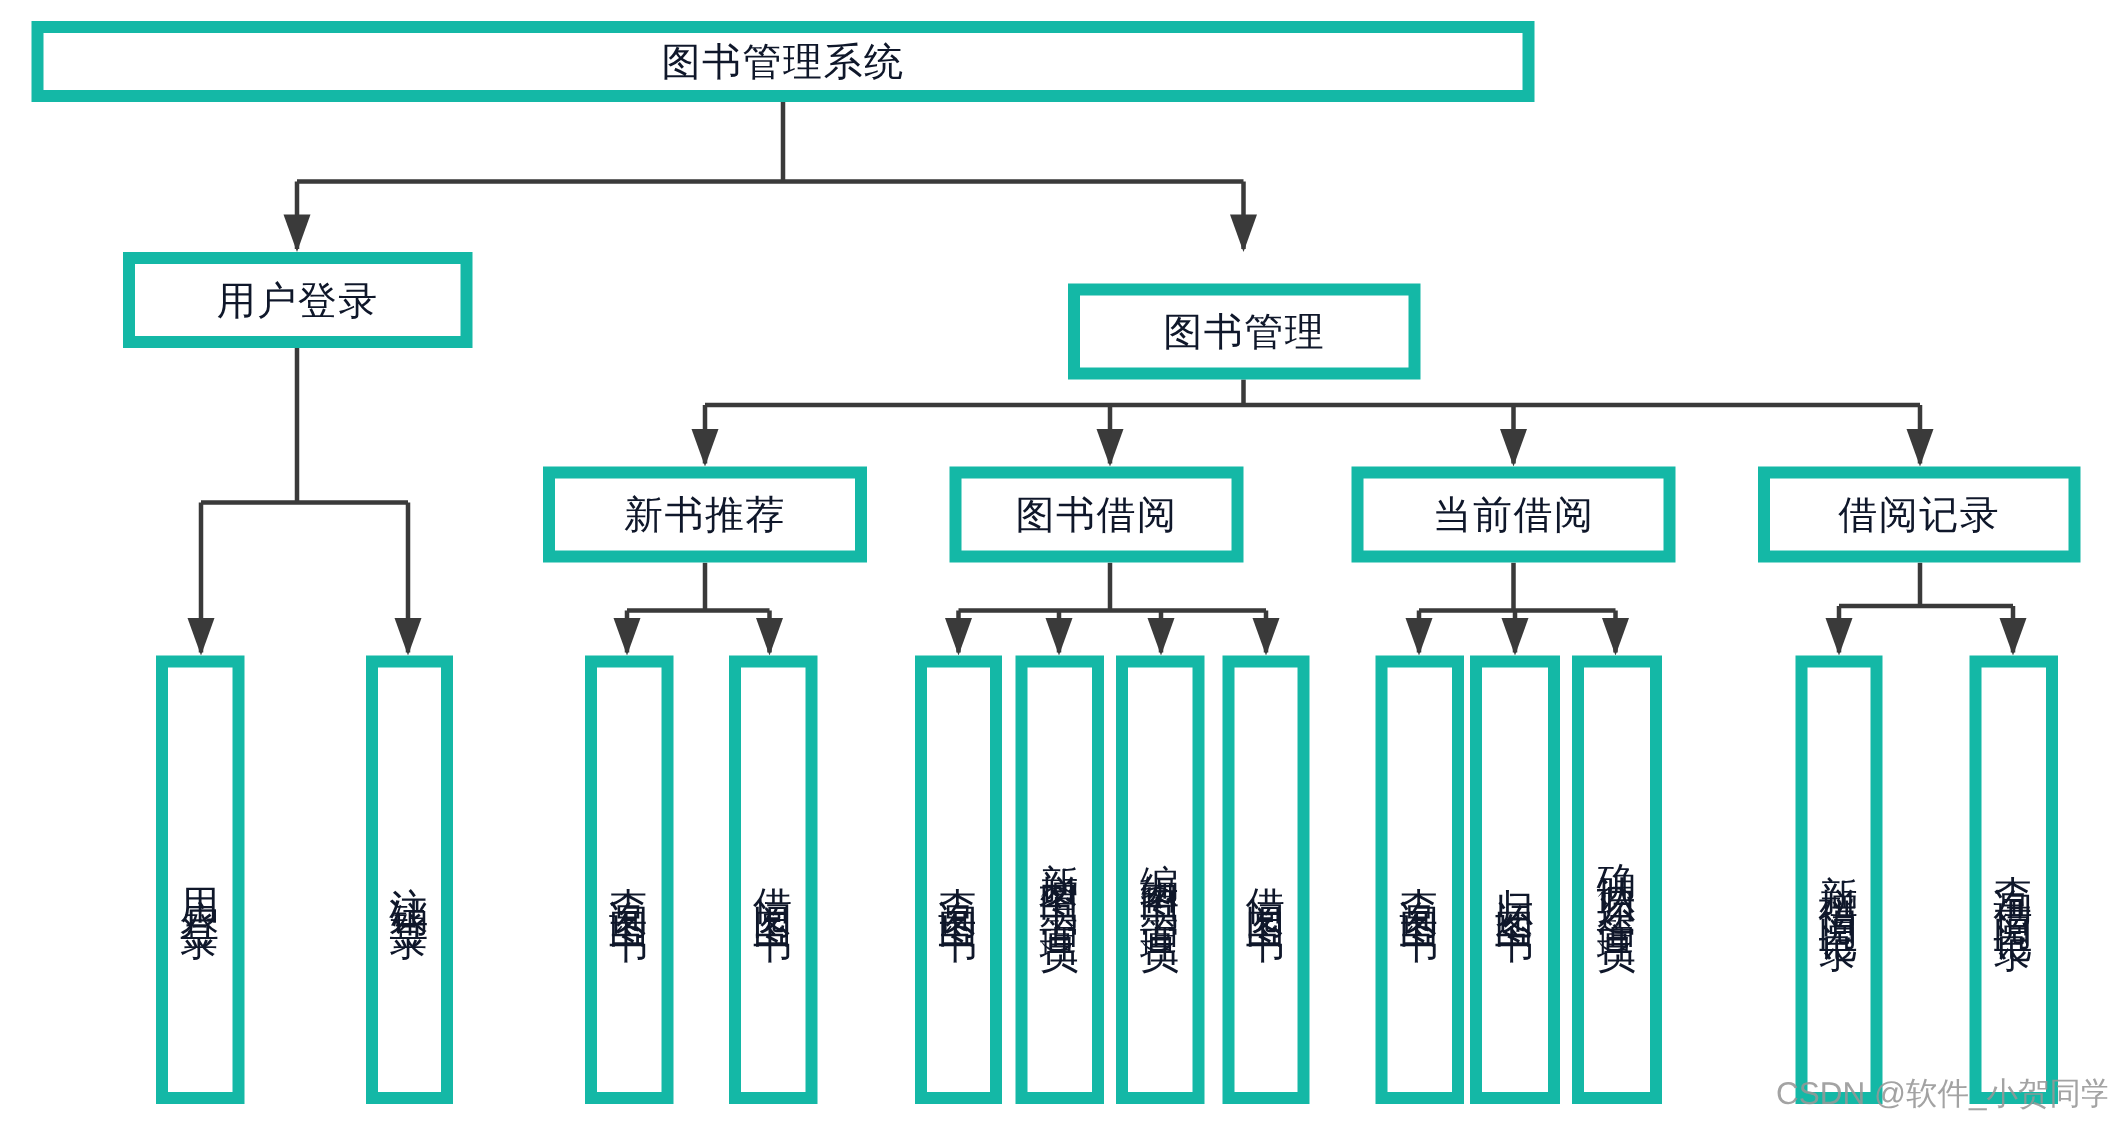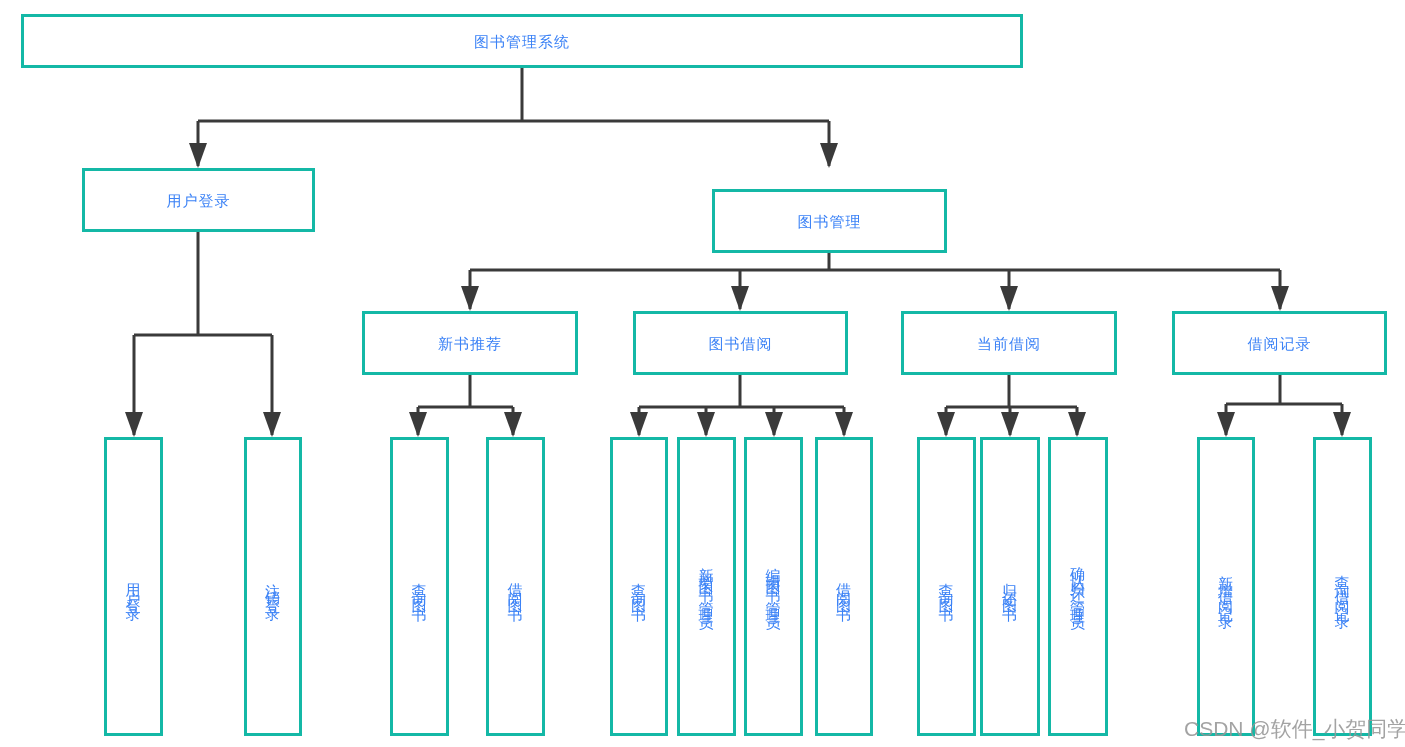--- a/index.html
+++ b/index.html
@@ -3,23 +3,23 @@
 <meta charset="utf-8">
 <style>
   html, body { margin:0; padding:0; background:#ffffff; }
   .canvas {
     position:relative; width:1405px; height:747px; background:#ffffff;
     font-family:"Liberation Sans", sans-serif; overflow:hidden;
   }
   svg.connectors { position:absolute; left:0; top:0; width:1405px; height:747px; }
   .node {
     position:absolute; box-sizing:border-box; background:#ffffff;
-    border:3px solid #14b8a6; color:#3b82f6;
+    border:8px solid #14b8a6; color:#0f172a;
     display:flex; align-items:center; justify-content:center;
-    font-size:15px; line-height:1;
+    font-size:26px; line-height:1;
   }
   .node.h span { letter-spacing:1px; white-space:nowrap; }
   .node.v span {
     writing-mode:vertical-rl; text-orientation:mixed;
     letter-spacing:8px; white-space:nowrap;
   }
   .node.v.tight span { letter-spacing:7px; }
   .watermark {
     position:absolute; left:1184px; top:715px;
     font-size:21px; color:rgba(150,150,150,0.88);
@@ -78,21 +78,21 @@
   <div class="node h" style="left:82px; top:168px; width:233px; height:64px;">
     <span>用户登录</span>
   </div>
   <div class="node h" style="left:712px; top:169px; width:235px; height:64px;margin-top:20px;">
     <span>图书管理</span>
   </div>
 
   <div class="node h" style="left:362px; top:311px; width:216px; height:64px;justify-content:center;">
     <span>新书推荐</span>
   </div>
-  <div class="node h" style="left:633px; top:311px; width:215px; height:64px;justify-content:center;">
+  <div class="node h" style="left:633px; top:311px; width:196px; height:64px;justify-content:center;">
     <span>图书借阅</span>
   </div>
   <div class="node h" style="left:901px; top:311px; width:216px; height:64px;">
     <span>当前借阅</span>
   </div>
   <div class="node h" style="left:1172px; top:311px; width:215px; height:64px;">
     <span>借阅记录</span>
   </div>
 
   <div class="node v" style="left:104px; top:437px; width:59px; height:299px;">

